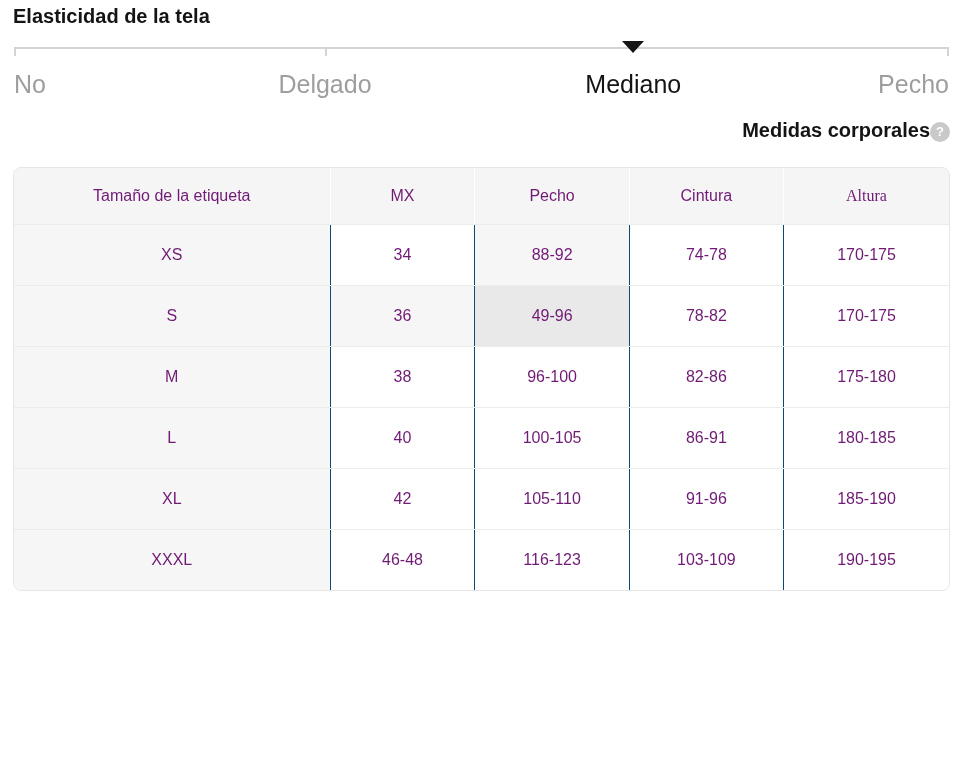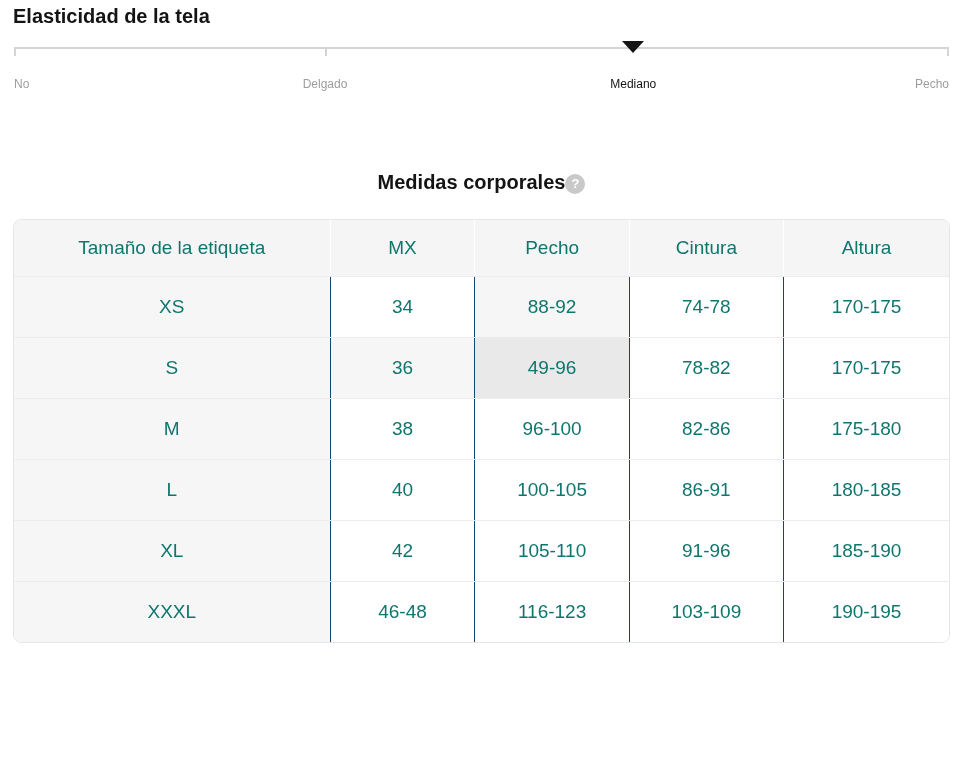--- a/index.html
+++ b/index.html
@@ -32,60 +32,60 @@
   .marker {
     position: absolute; left: 66.2%; top: 13px; transform: translateX(-50%);
     width: 0; height: 0;
     border-left: 11px solid transparent;
     border-right: 11px solid transparent;
     border-top: 12px solid #141414;
   }
   .scale-labels { position: absolute; left: 0; right: 0; top: 44px; height: 24px; }
   .scale-label {
     position: absolute; top: 0;
-    font-size: 12px; line-height: 24px; color: #9e9e9e; white-space: nowrap;
+    font-size: 25px; line-height: 24px; color: #9e9e9e; white-space: nowrap;
   }
   .scale-label.pos0 { left: 1px; }
   .scale-label.pos1 { left: 33.3%; transform: translateX(-50%); }
   .scale-label.pos2 { left: 66.2%; transform: translateX(-50%); }
   .scale-label.pos3 { right: 1px; }
   .scale-label.active { color: #141414; }
 
   
   .heading-row {
-    display: flex; justify-content: center; align-items: flex-end;
-    margin-top: 72px;
+    display: flex; justify-content: flex-end; align-items: flex-end;
+    margin-top: 20px;
   }
   .help-link {
     display: flex; align-items: center; gap: 7px;
     font-size: 19px; line-height: 24px; color: #8e8e8e; cursor: pointer;
   }
   .help-icon {
     display: inline-flex; align-items: center; justify-content: center;
     width: 20px; height: 20px; border-radius: 50%;
     background: #c9c9c9; color: #ffffff;
     font-size: 13px; font-weight: 700;
   }
 
   .table-wrap {
     margin-top: 25px;
     border: 1px solid #e6e6e6; border-radius: 8px; overflow: hidden;
   }
   table.size-table {
     width: 100%; border-collapse: collapse; table-layout: fixed;
   }
   .size-table th, .size-table td {
-    font-size: 19px; font-weight: 400; text-align: center;
-    color: #0f766e; padding: 0;
+    font-size: 16px; font-weight: 400; text-align: center;
+    color: #701a75; padding: 0;
   }
   .size-table thead th {
     height: 56px; background: #f5f5f5;
     border-right: 1px solid #ffffff; border-bottom: 1px solid #ececec;
   }
-  .size-table thead th:last-child { border-right: none; }
+  .size-table thead th:last-child { border-right: none; font-family: Liberation Serif, serif; }
   .size-table tbody td {
     height: 61px; background: #ffffff;
     border-right: 1px solid #0c4a6e; border-bottom: 1px solid #ececec;
   }
   .size-table tbody td:last-child { border-right: none; }
   .size-table tbody tr:last-child td { border-bottom: none; }
   .size-table tbody td.size-col { background: #f6f6f6; }
   .size-table tbody td.hl-light { background: #f6f6f6; }
   .size-table tbody td.hl-strong { background: #e9e9e9; }
 

